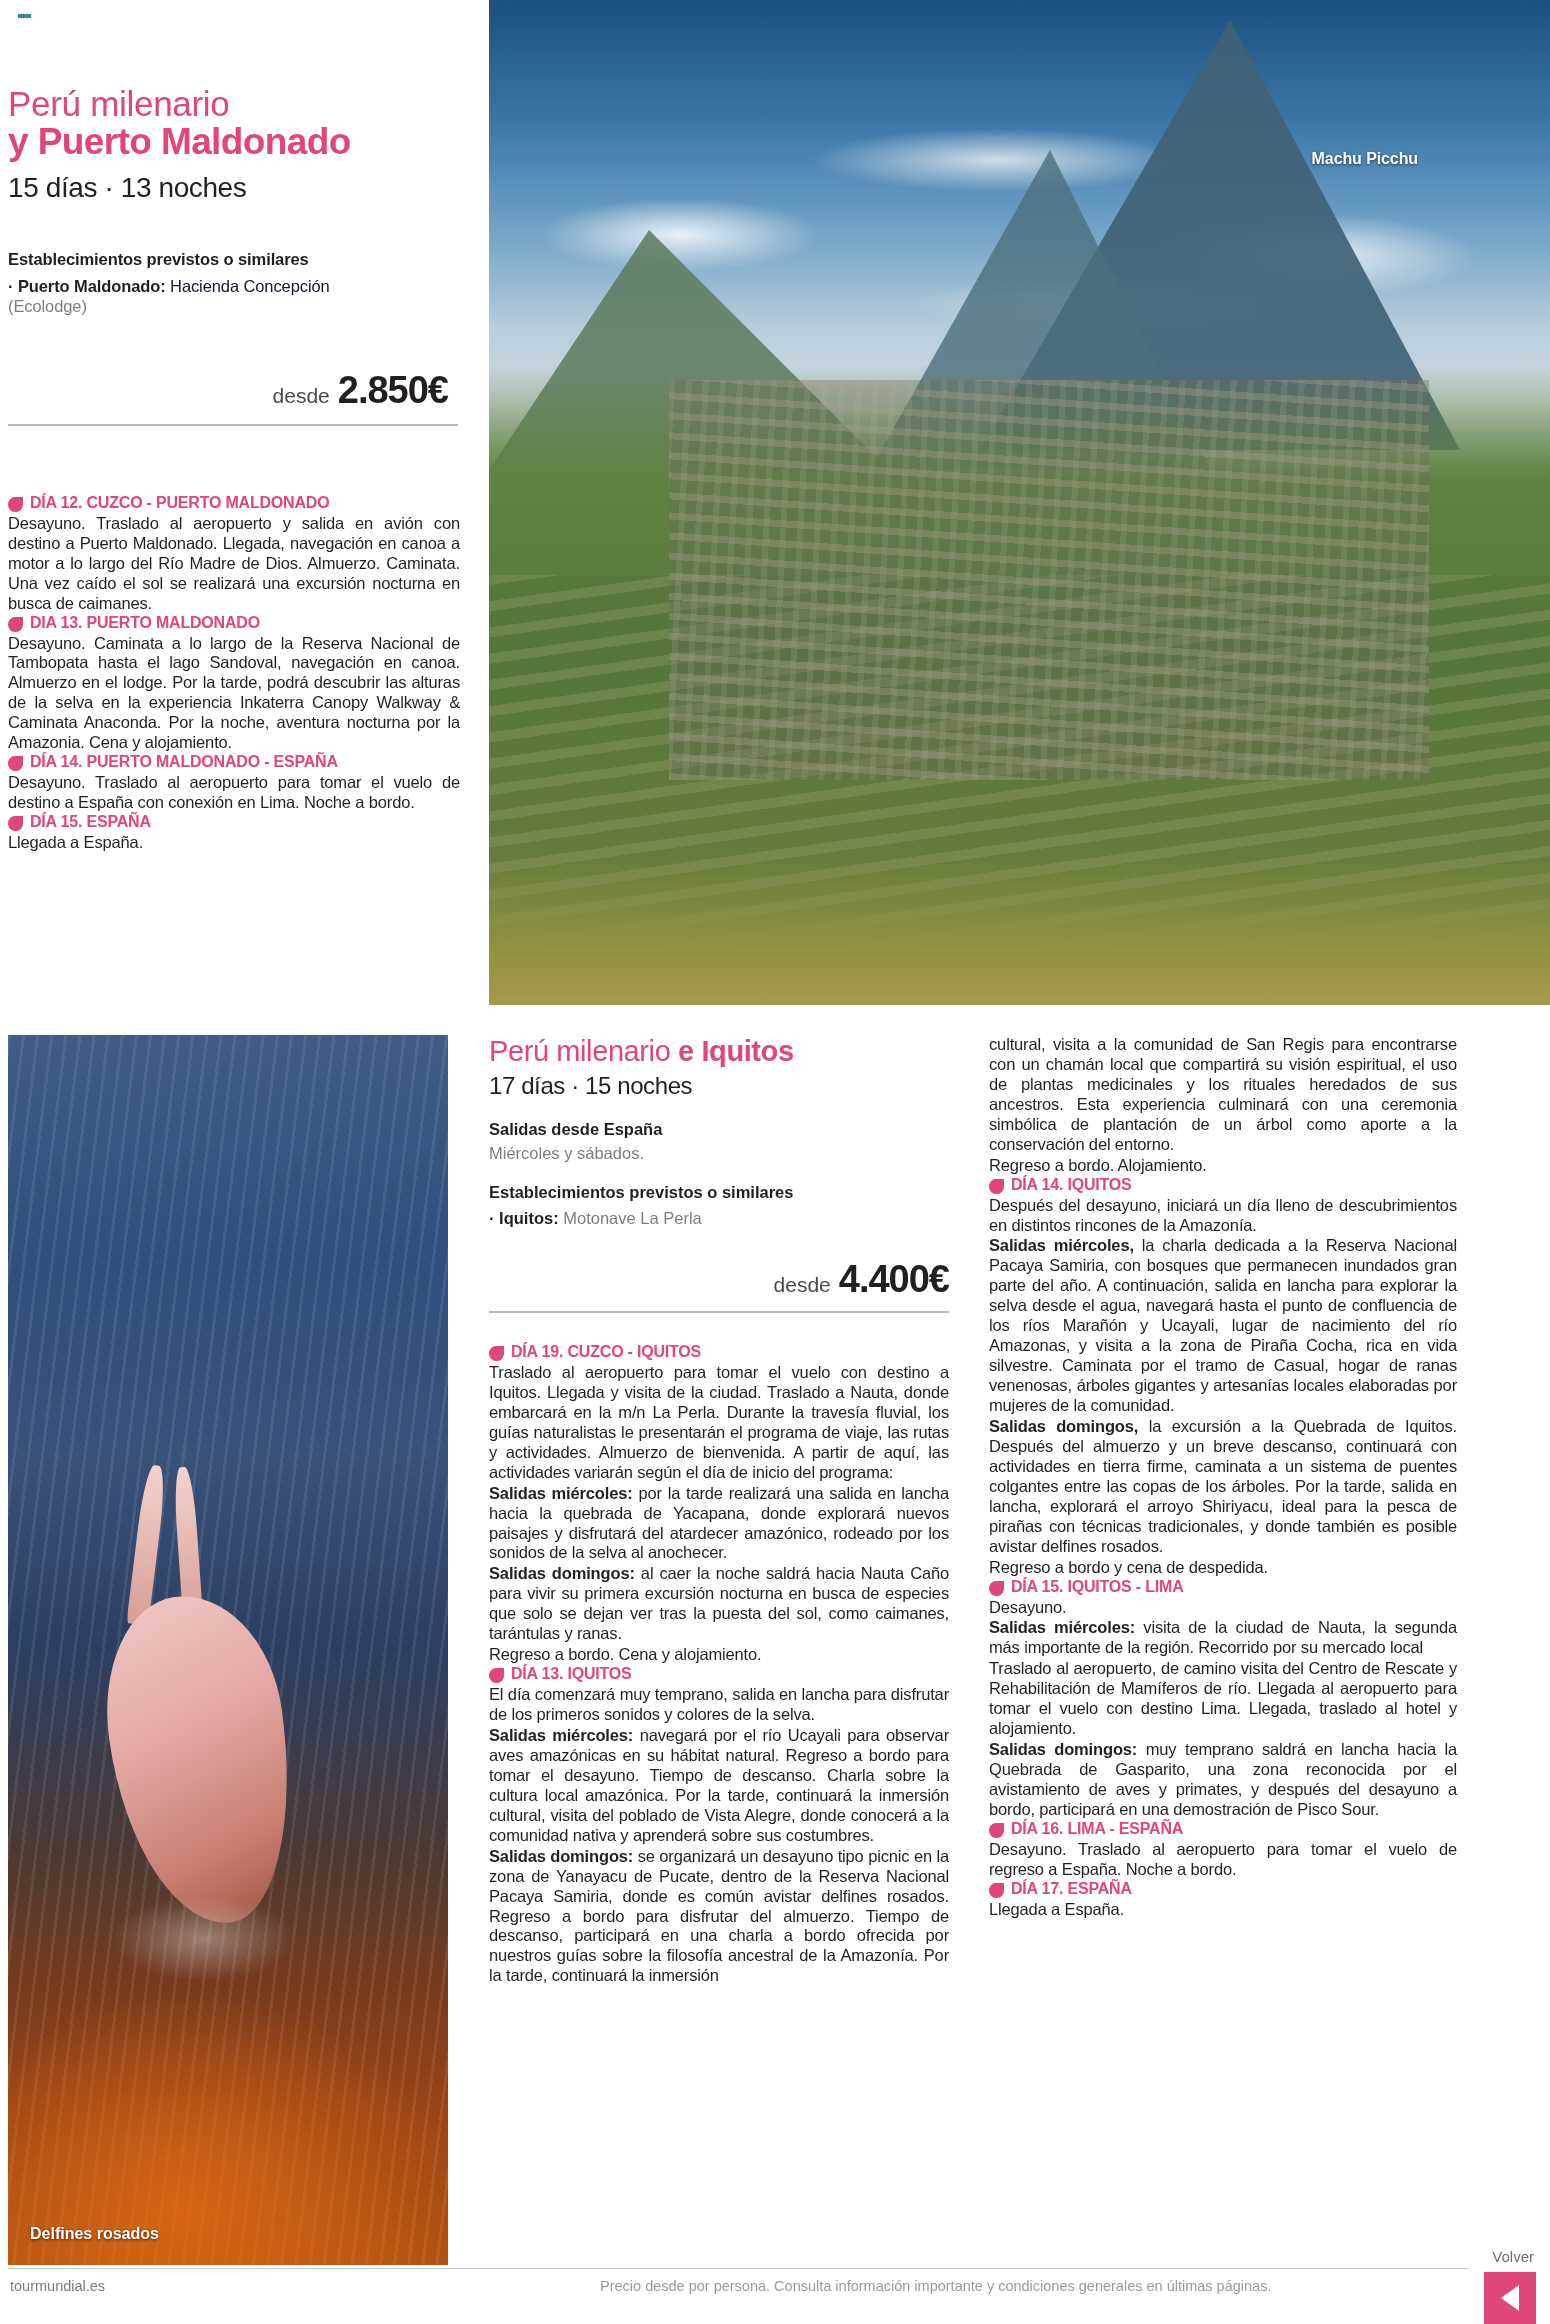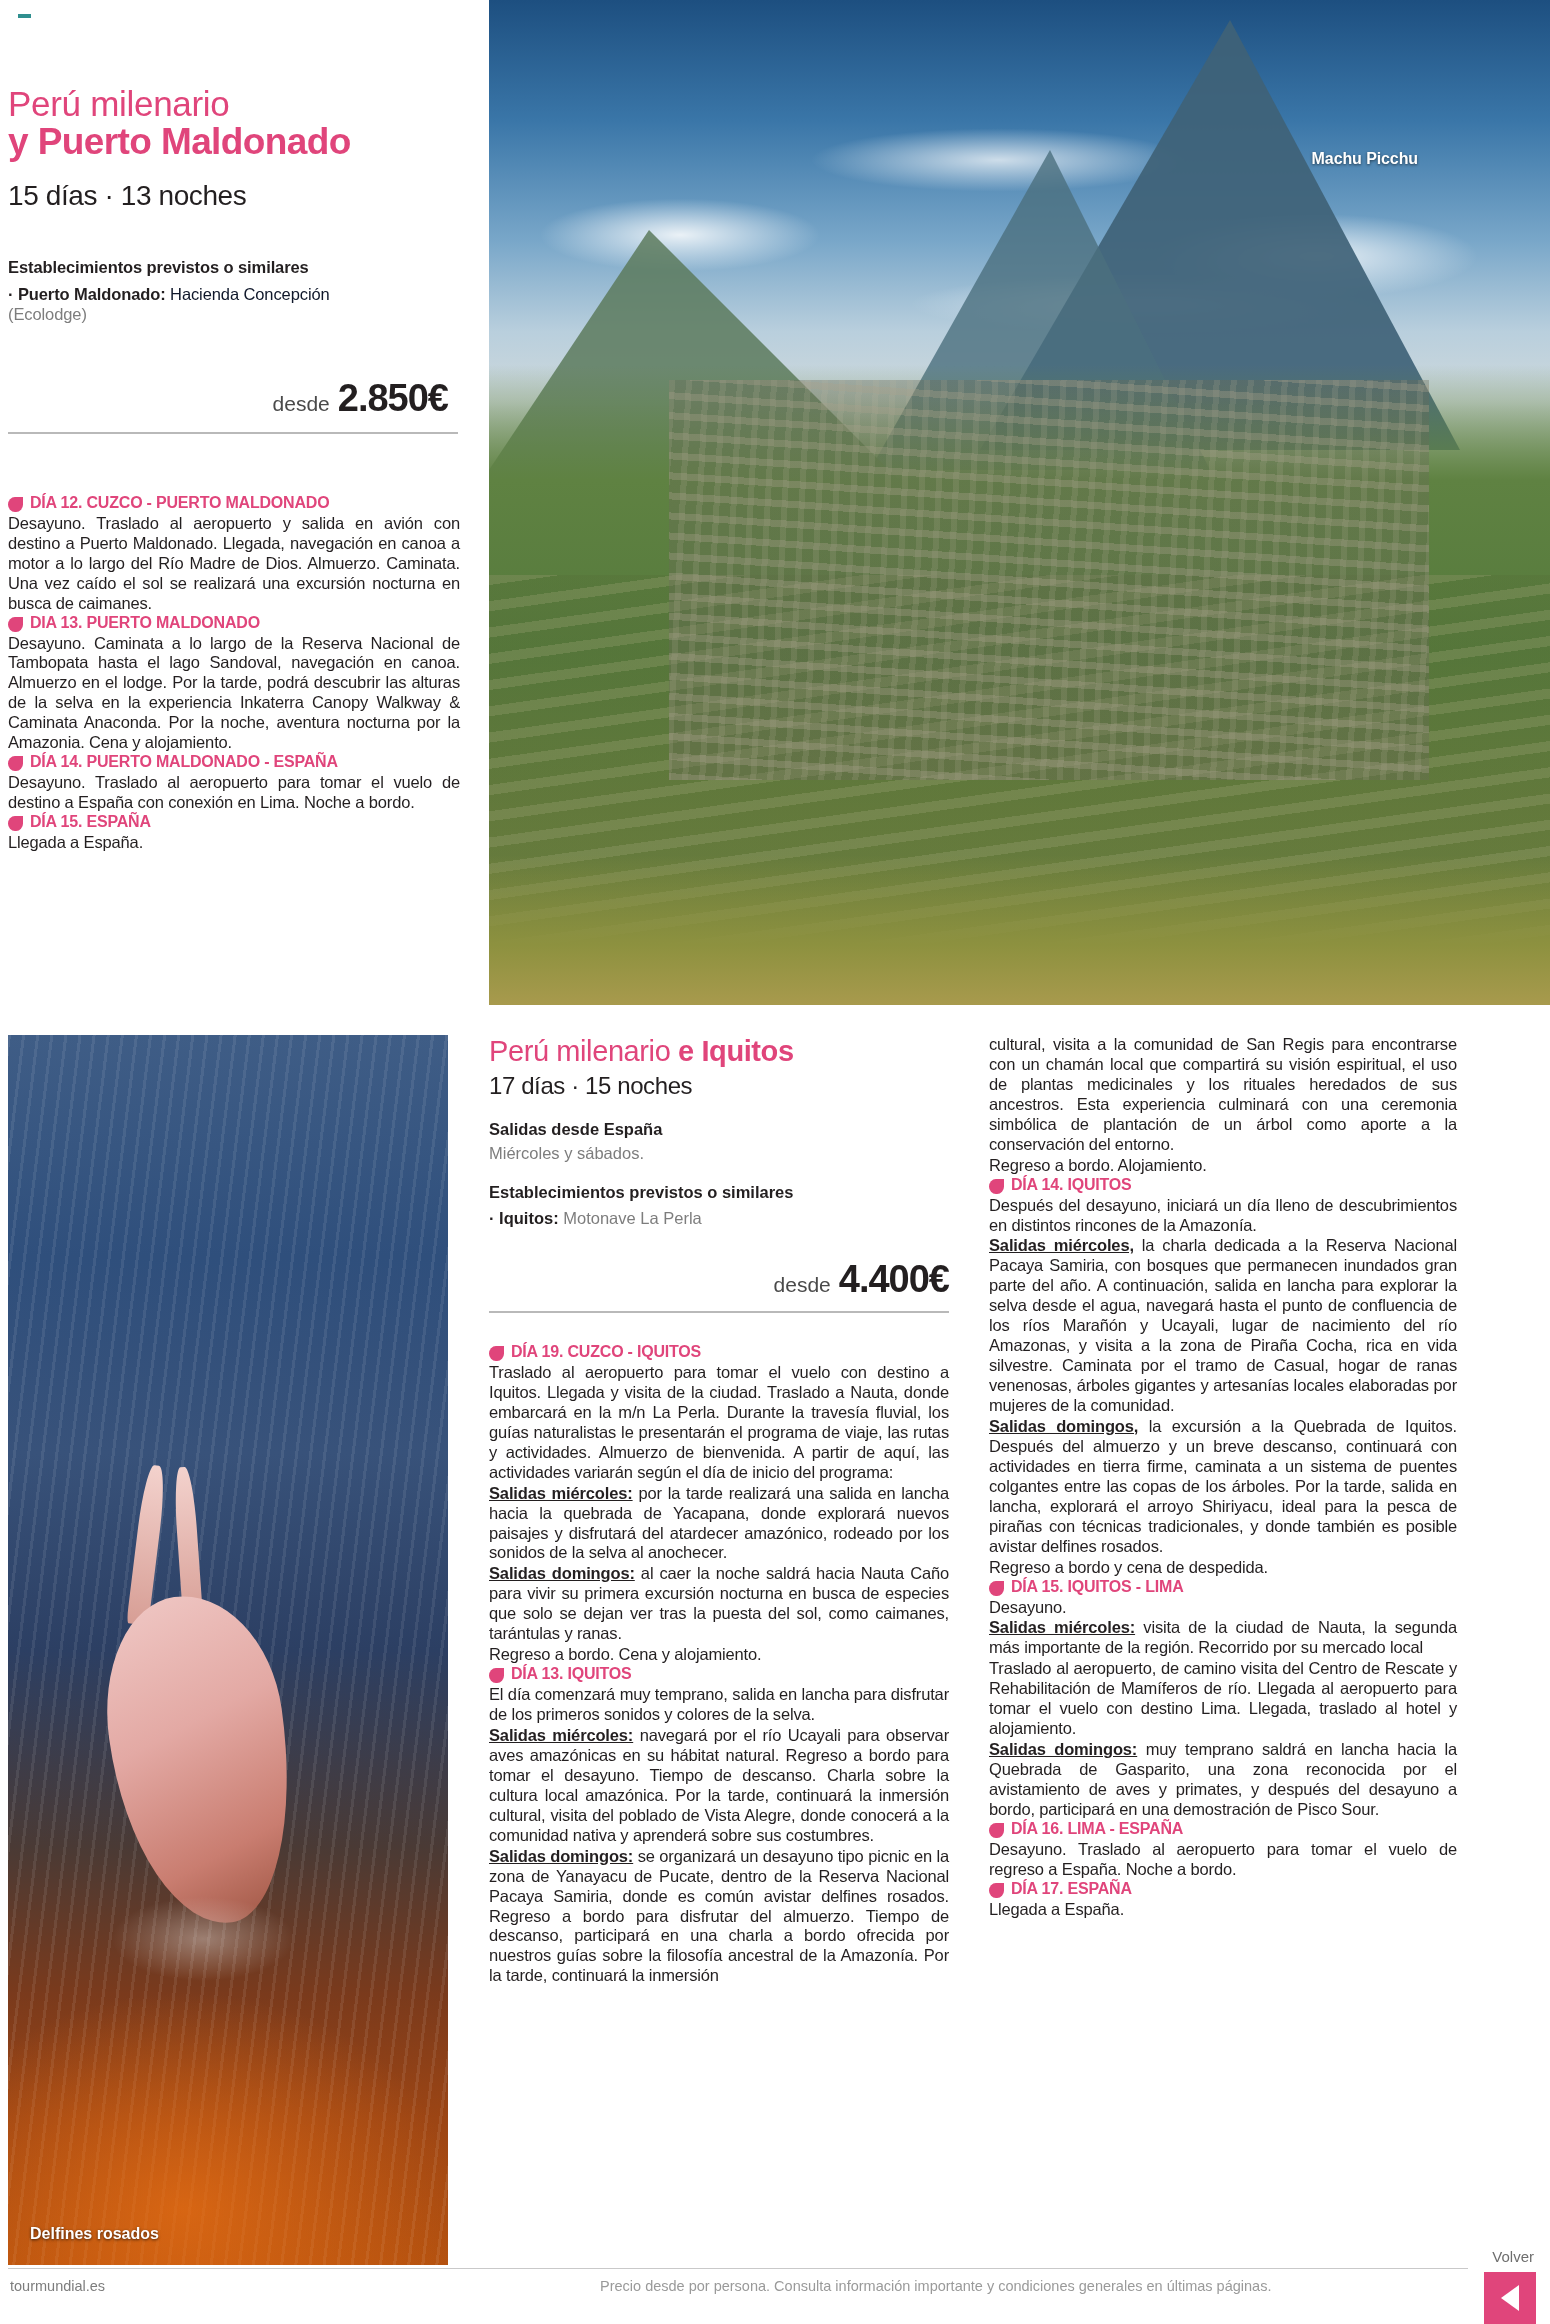--- a/index.html
+++ b/index.html
@@ -22,21 +22,21 @@
   .title-line1 {
     font-size: 35px; color: #e0457b; font-weight: 400;
     letter-spacing: -0.3px; margin-top: 68px; line-height: 1.04;
   }
   .title-line2 {
     font-size: 37px; color: #e0457b; font-weight: bold;
     letter-spacing: -0.6px; line-height: 1.06;
   }
   .subtitle {
     font-size: 28px; color: #231f20; font-weight: 400;
-    margin-top: 18px; letter-spacing: -0.4px;
+    margin-top: 10px; letter-spacing: -0.4px;
   }
   .estab-head {
     font-size: 16.5px; font-weight: bold; margin-top: 46px; letter-spacing: -0.1px;
   }
   .estab-item {
     font-size: 16.5px; margin-top: 7px; line-height: 1.26; letter-spacing: -0.1px;
   }
   .estab-item .val { color: #0f172a; font-weight: 400; margin-top: 47px; }
   .estab-item .lbl { font-weight: bold; color: #231f20; }
   .estab-sub { color: #7d7d7d; font-size: 16.5px; line-height: 1.26; }
@@ -62,21 +62,21 @@
     transform: rotate(0deg);
   }
   .day-title {
     font-size: 16px; font-weight: bold; color: #e0457b;
     letter-spacing: -0.2px; line-height: 1.18;
   }
   .day-body {
     font-size: 16.5px; line-height: 1.21; text-align: justify;
     letter-spacing: -0.15px; margin-top: 1px;
   }
-  .day-body b { font-weight: bold; text-decoration: underline; }
+  .day-body b { font-weight: bold; }
 
   .left-days { position: absolute; left: 8px; top: 494px; width: 460px; }
   .left-days .day-body { width: 452px; }
 
   
   .photo-machu {
     position: absolute; left: 489px; top: 0; width: 1061px; height: 1005px;
     overflow: hidden;
   }
   .mp-sky {

